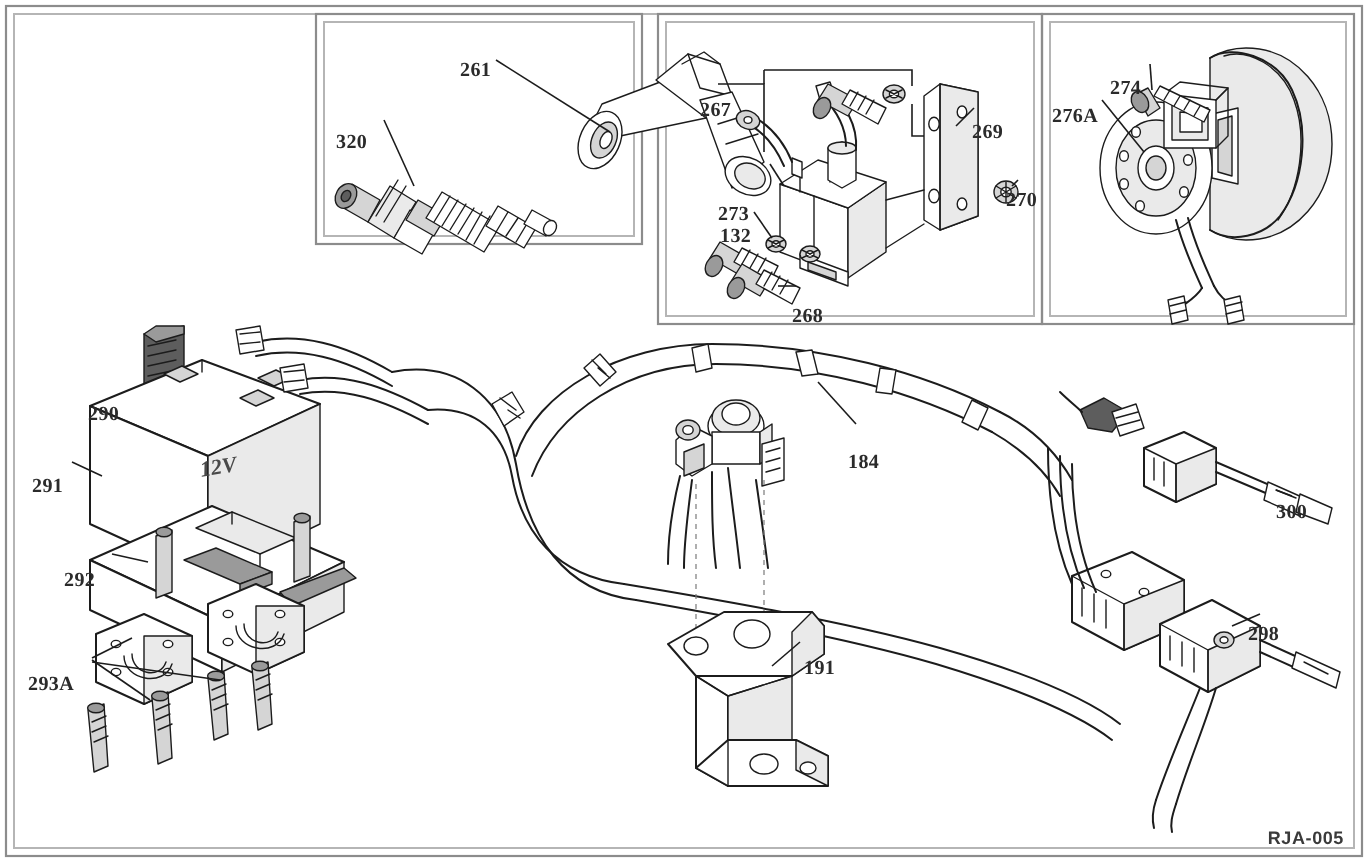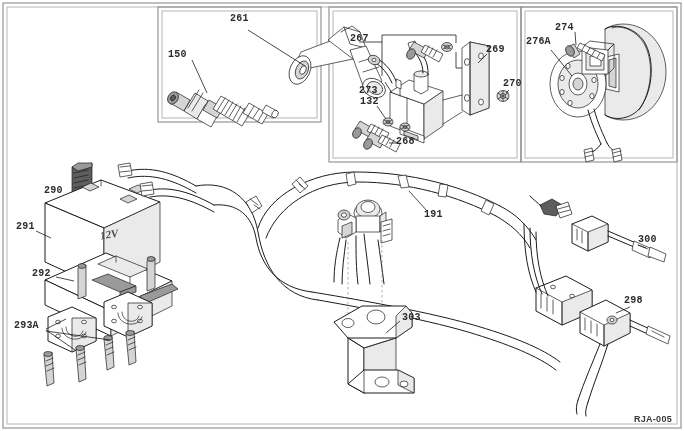--- a/index.html
+++ b/index.html
@@ -18,27 +18,28 @@
   }
   #page svg {
     position: absolute;
     top: 0;
     left: 0;
     width: 684px;
     height: 431px;
   }
   .lbl {
     position: absolute;
-    font-family: Liberation Mono, monospace;
+    font-family: Liberation Serif, serif;
     font-size: 10px;
     font-weight: bold;
     color: #2b2b2b;
     white-space: nowrap;
     letter-spacing: 0.2px;
     line-height: 1;
+    margin-top: 17px;
   }
   .diagram-code {
     position: absolute;
     right: 12px;
     bottom: 7px;
     font-size: 9px;
     font-weight: bold;
     color: #3a3a3a;
     font-family: "Liberation Sans", sans-serif;
     letter-spacing: 0.3px;
@@ -504,36 +505,36 @@
     </g>
 
     <g>
       <path class="ln" d="M524 224 C524 252 528 274 536 292"></path>
       <path class="ln" d="M530 228 C530 254 534 276 542 294"></path>
       <path class="ln" d="M536 232 C536 256 540 278 548 296"></path>
     </g>
 
   </svg>
 
-  <div class="lbl" style="left:168px; top:50px;">150</div>
+  <div class="lbl" style="left:168px; top:50px;">320</div>
   <div class="lbl" style="left:230px; top:14px;">261</div>
   <div class="lbl" style="left:350px; top:34px;">267</div>
   <div class="lbl" style="left:396px; top:137px;">268</div>
   <div class="lbl" style="left:486px; top:45px;">269</div>
   <div class="lbl" style="left:503px; top:79px;">270</div>
   <div class="lbl" style="left:360px; top:97px;">132</div>
   <div class="lbl" style="left:359px; top:86px;">273</div>
   <div class="lbl" style="left:555px; top:23px;">274</div>
   <div class="lbl" style="left:526px; top:37px;">276A</div>
   <div class="lbl" style="left:44px; top:186px;">290</div>
   <div class="lbl" style="left:16px; top:222px;">291</div>
   <div class="lbl" style="left:32px; top:269px;">292</div>
   <div class="lbl" style="left:14px; top:321px;">293A</div>
   <div class="lbl" style="left:624px; top:296px;">298</div>
-  <div class="lbl" style="left:424px; top:210px;">191</div>
+  <div class="lbl" style="left:424px; top:210px;">184</div>
   <div class="lbl" style="left:638px; top:235px;">300</div>
-  <div class="lbl" style="left:402px; top:313px;">303</div>
+  <div class="lbl" style="left:402px; top:313px;">191</div>
 
   <div class="battery-mark" style="left:100px; top:228px;">12V</div>
 
   <div class="diagram-code">RJA-005</div>
 
 </div>
 
 </body></html>

